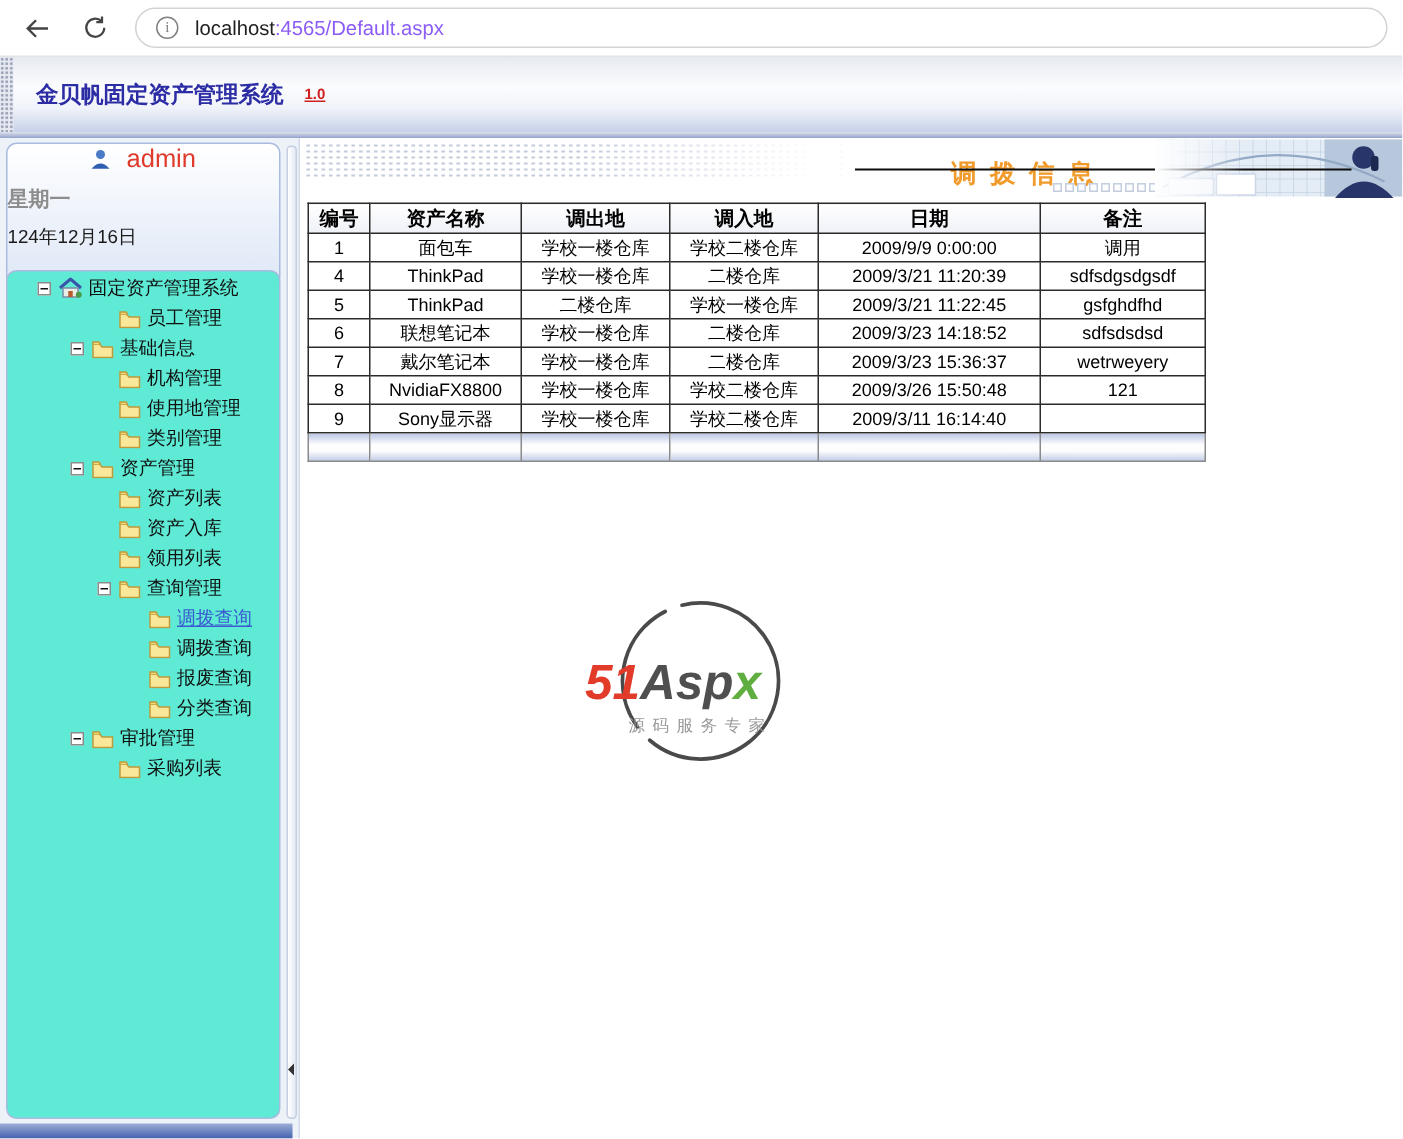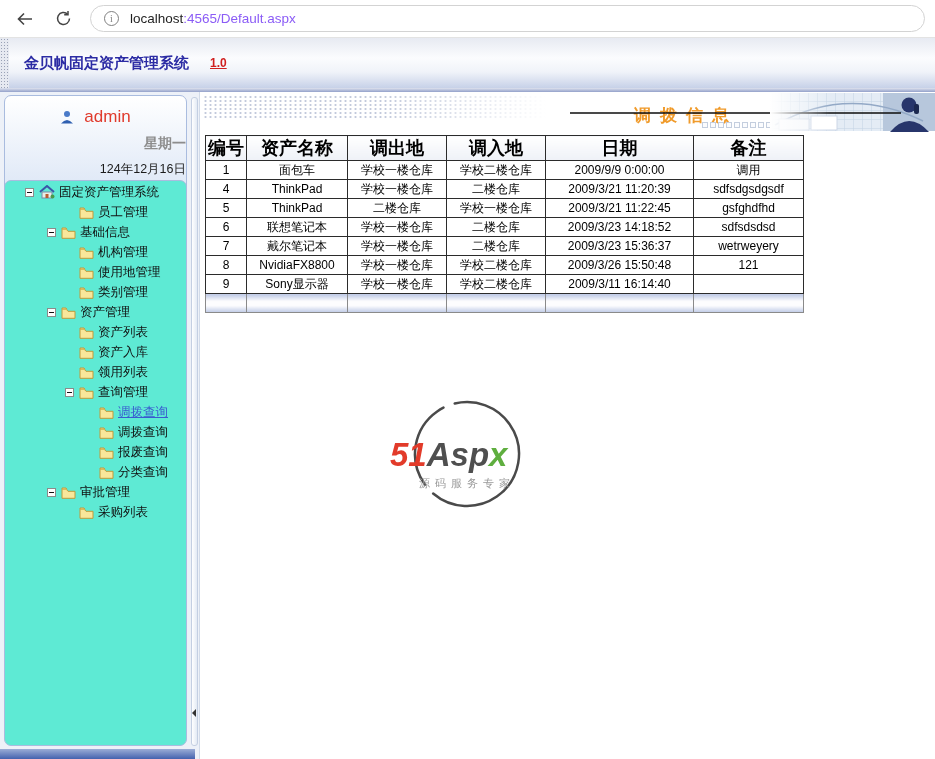--- a/index.html
+++ b/index.html
@@ -19,30 +19,30 @@
   .url-host { color:#1f1f1f; }
   .url-rest { color:#8b5cf6; }
 
   
   .app-banner { height:50px; position:relative; display:flex; align-items:center; padding-left:24px;
                 background:linear-gradient(to bottom,#e7eaf2 0%,#fbfcfe 40%,#f0f3f9 68%,#c7d1e8 100%); }
   .banner-texture { position:absolute; left:0; top:0; bottom:0; width:9px;
                     background-image:radial-gradient(#99a1b6 0.8px, transparent 1px);
                     background-size:3px 3px; background-color:#e6e9f1; }
   .app-title { color:#2c2ca4; font-size:15px; font-weight:bold; }
-  .app-version { color:#d01f1f; font-size:12px; font-weight:bold; margin-left:21px;text-decoration:underline; }
+  .app-version { color:#d01f1f; font-size:10px; font-weight:bold; margin-left:14px;text-decoration:underline; }
   .top-divider { height:4px; background:linear-gradient(to bottom,#dfe3ee,#93a1ca); }
 
   
   .layout { display:flex; height:667px; }
 
   
   .sidebar { width:200px; position:relative; background:#edf1f8; border-right:1px solid #d2dbe9; flex:none; }
   .panel { position:absolute; left:4px; width:183px; border:1px solid #a9bcdf; border-radius:7px; }
-  .user-panel { top:3px; height:97px; text-align:right; padding-top:11px;
+  .user-panel { top:3px; height:97px; text-align:left; padding-top:0;
                 background:linear-gradient(to bottom,#ffffff,#dde7f6); }
   .user-name-row { display:flex; justify-content:center; align-items:center; gap:6px;
                    color:#e03a2c; font-size:17px; }
   .user-weekday { color:#8d8d8d; font-size:14px; font-weight:bold; margin-top:8px; }
   .user-date { color:#1b1b1b; font-size:12.5px; margin-top:8px; }
 
   .tree-panel { top:88px; bottom:13px; background:#5eead4; padding-top:1px; overflow:hidden; }
   .tree-row { height:20px; display:flex; align-items:center; font-size:12.5px; color:#101010;
               cursor:pointer; white-space:nowrap; }
   .lvl0{padding-left:20px}.lvl1{padding-left:42px}.lvl2{padding-left:60px}.lvl3{padding-left:80px}
@@ -71,21 +71,21 @@
   .page-title { position:absolute; left:434px; top:12px; color:#f09b2b; font-weight:bold;
                 font-size:17px; letter-spacing:9px; }
   .deco-squares { position:absolute; left:502px; top:30px; display:flex; gap:2px; }
   .deco-squares span { width:6px; height:6px; border:1px solid #c4cede; background:#fbfcfe; }
   .banner-art { position:absolute; right:0; top:0; width:370px; height:40px; }
 
   
   .grid-table { position:absolute; left:5px; top:43px; border-collapse:collapse; table-layout:fixed; }
   .grid-table th, .grid-table td { border:1px solid #2b2b2b; text-align:center; overflow:hidden;
                                    font-size:12px; padding:0 2px; height:19px; color:#000; }
-  .grid-table th { font-weight:bold; font-size:18px; height:20px;
+  .grid-table th { font-weight:bold; font-size:13px; height:20px;
                    background:linear-gradient(to bottom,#ffffff,#eef1f7); }
   .empty-row td { border-color:#8a8a8a;
                   background:linear-gradient(to bottom,#bfcae6 0%,#fdfdfe 38%,#fdfdfe 62%,#bfcae6 100%); }
 
   
   .watermark { position:absolute; left:182px; top:300px; width:165px; height:128px; }
 </style>
 </head>
 <body>
 

